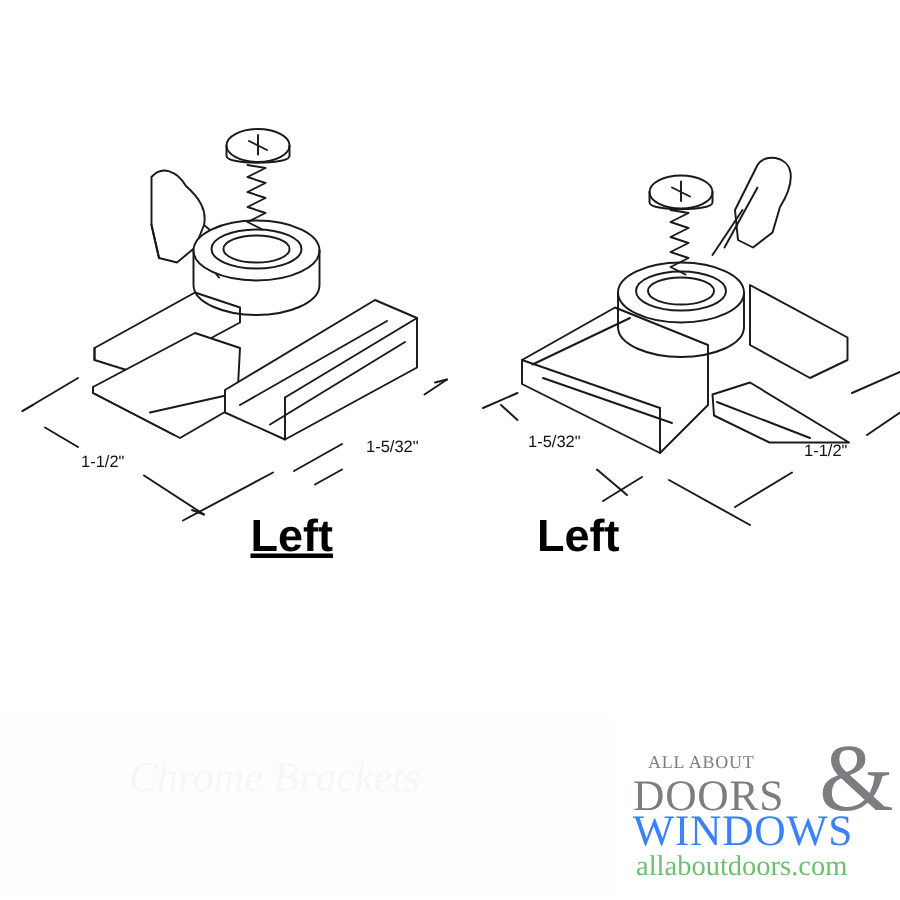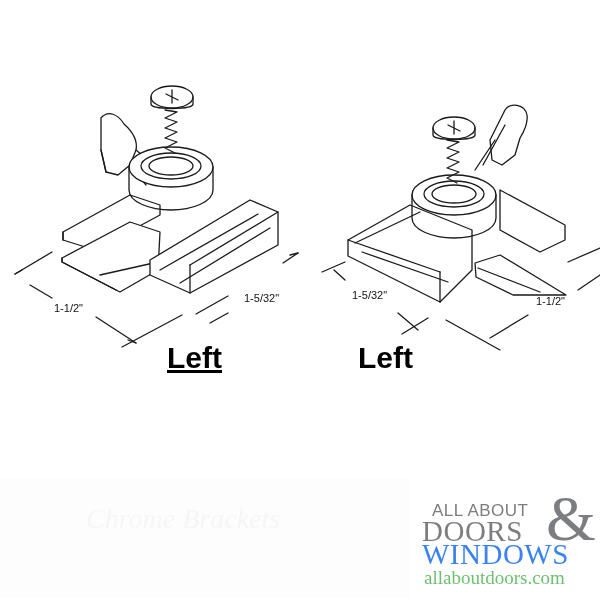--- a/index.html
+++ b/index.html
@@ -4,21 +4,21 @@
 <style>
   html, body { margin: 0; padding: 0; background: #ffffff; }
   body { width: 600px; height: 600px; position: relative; overflow: hidden; font-family: "Liberation Sans", sans-serif; }
   .canvas { position: absolute; left: 0; top: 0; width: 600px; height: 600px; }
   svg.drawing { position: absolute; left: 0; top: 0; }
   .dim { position: absolute; font-family: "Liberation Sans", sans-serif; font-size: 11px; color: #111; letter-spacing: 0; }
   .side-label { position: absolute; font-family: "Liberation Sans", sans-serif; font-weight: bold; font-size: 30px; color: #000; }
   .watermark { position: absolute; left: 86px; top: 503px; font-family: "Liberation Serif", serif; font-style: italic; font-size: 28px; color: #f6f6f6; }
   .faint-band { position: absolute; left: 0; top: 478px; width: 410px; height: 120px; background: #fdfdfd; }
   .logo { position: absolute; left: 420px; top: 497px; width: 180px; height: 100px; }
-  .logo .l1 { position: absolute; left: 12px; top: 4px; font-family: Liberation Sans, sans-serif; font-size: 17px; color: #7b7d80; letter-spacing: 0.5px; }
+  .logo .l1 { position: absolute; left: 12px; top: 4px; font-family: Liberation Serif, serif; font-size: 12px; color: #7b7d80; letter-spacing: 0.5px; }
   .logo .amp { position: absolute; left: 126px; top: -10px; font-family: "Liberation Serif", serif; font-size: 64px; color: #7b7d80; line-height: 1; }
   .logo .l2 { position: absolute; left: 2px; top: 18px; font-family: "Liberation Serif", serif; font-size: 29px; color: #7b7d80; letter-spacing: 0.5px; text-align: right; }
   .logo .l3 { position: absolute; left: 2px; top: 41px; font-family: "Liberation Serif", serif; font-size: 29px; color: #3b82f6; letter-spacing: 0.5px; }
   .logo .l4 { position: absolute; left: 4px; top: 70px; font-family: "Liberation Serif", serif; font-size: 19px; color: #6cc070; }
 </style>
 </head>
 <body>
 
 <div class="canvas">
   <div class="faint-band"></div>

